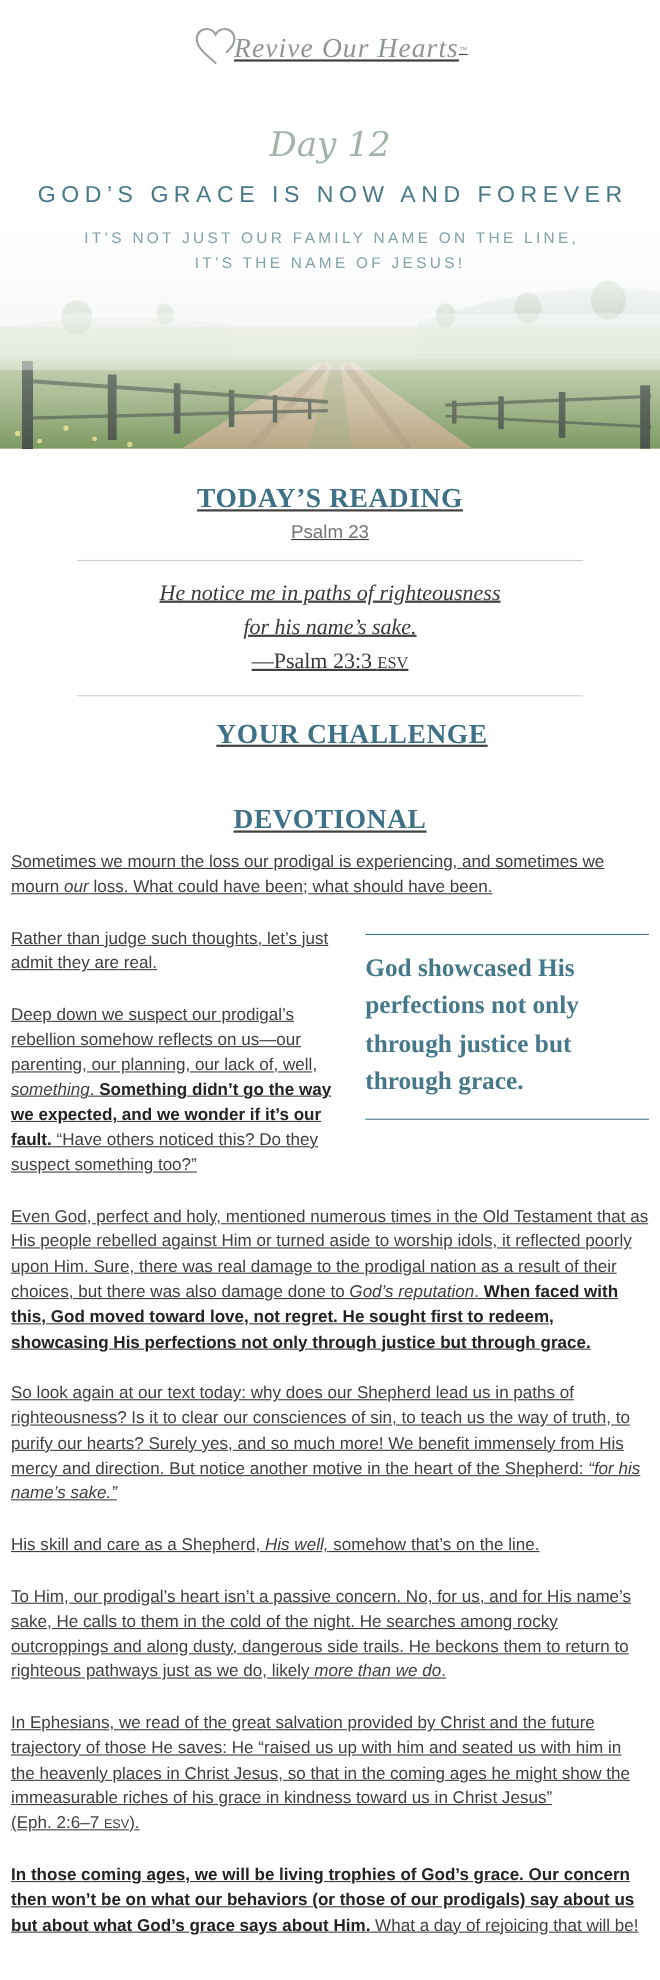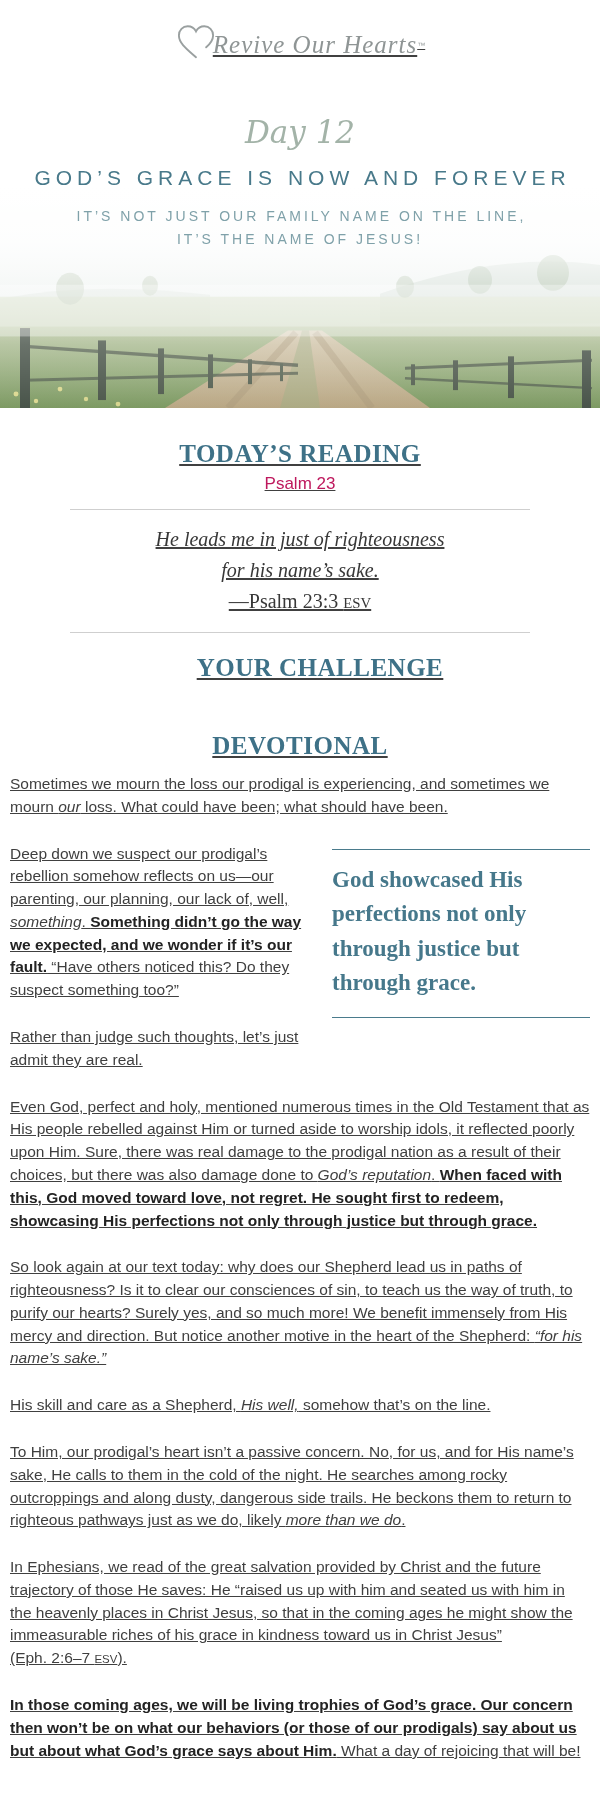--- a/index.html
+++ b/index.html
@@ -24,21 +24,21 @@
   .hero-sub{margin-top:15px;font-size:14px;letter-spacing:3px;text-indent:3px;
             color:#7fa1a9;line-height:1.65;}
 
   
   .sec-h{font-family:"Liberation Serif", serif;font-weight:700;font-size:25px;
          letter-spacing:.5px;color:#3e7187;text-align:center;margin:0;}
   #h-reading{margin-top:32px;}
   #h-challenge{margin-top:21px;padding-left:40px;}
   #h-devotional{margin-top:50px;}
 
-  .ref{display:block;text-align:center;margin-top:6px;font-size:17px;color:#be185d;
+  .ref{display:block;text-align:center;margin-top:6px;font-size:17px;color:#737373;
        text-decoration:none;cursor:pointer;}
 
   hr.rule{border:none;border-top:1px solid #cfcfcf;width:460px;margin:15px auto 14px auto;}
 
   .scripture{margin:0;padding:0;text-align:center;font-family:"Liberation Serif", serif;
              font-size:20px;color:#383838;line-height:1.55;}
   .it{font-style:italic;}
   .bd{font-weight:700;color:#232323;}
   .sc{font-size:.74em;}
 
@@ -138,40 +138,40 @@
   </section>
 
   <main>
 
     <h2 class="sec-h" id="h-reading">TODAY’S READING</h2>
     <a class="ref">Psalm 23</a>
 
     <hr class="rule">
 
     <blockquote class="scripture">
-      <div class="s-line it">He leads me in just of righteousness</div>
+      <div class="s-line it">He notice me in paths of righteousness</div>
       <div class="s-line it">for his name’s sake.</div>
       <div class="s-attr"><span>—Psalm 23:3 </span><span class="sc">ESV</span></div>
     </blockquote>
 
     <hr class="rule">
 
     <h2 class="sec-h" id="h-challenge">YOUR CHALLENGE</h2>
 
     <h2 class="sec-h" id="h-devotional">DEVOTIONAL</h2>
 
     <div class="devo">
       <p><span>Sometimes we mourn the loss our prodigal is experiencing, and sometimes we mourn </span><span class="it">our</span><span> loss. What could have been; what should have been.</span></p>
 
       <aside class="pullquote">
         <div class="pq-text">God showcased His perfections not only through justice but through grace.</div>
       </aside>
 
+      <p><span>Rather than judge such thoughts, let’s just admit they are real.</span></p>
       <p><span>Deep down we suspect our prodigal’s rebellion somehow reflects on us—our parenting, our planning, our lack of, well, </span><span class="it">something</span><span>. </span><span class="bd">Something didn’t go the way we expected, and we wonder if it’s our fault.</span><span> “Have others noticed this? Do they suspect something too?”</span></p>
-      <p><span>Rather than judge such thoughts, let’s just admit they are real.</span></p>
       <p><span>Even God, perfect and holy, mentioned numerous times in the Old Testament that as His people rebelled against Him or turned aside to worship idols, it reflected poorly upon Him. Sure, there was real damage to the prodigal nation as a result of their choices, but there was also damage done to </span><span class="it">God’s reputation</span><span>. </span><span class="bd">When faced with this, God moved toward love, not regret. He sought first to redeem, showcasing His perfections not only through justice but through grace.</span></p>
       <p><span>So look again at our text today: why does our Shepherd lead us in paths of righteousness? Is it to clear our consciences of sin, to teach us the way of truth, to purify our hearts? Surely yes, and so much more! We benefit immensely from His mercy and direction. But notice another motive in the heart of the Shepherd: </span><span class="it">“for his name’s sake.”</span></p>
       <p><span>His skill and care as a Shepherd, </span><span class="it">His well,</span><span> somehow that’s on the line.</span></p>
       <p><span>To Him, our prodigal’s heart isn’t a passive concern. No, for us, and for His name’s sake, He calls to them in the cold of the night. He searches among rocky outcroppings and along dusty, dangerous side trails. He beckons them to return to righteous pathways just as we do, likely </span><span class="it">more than we do</span><span>.</span></p>
       <p><span>In Ephesians, we read of the great salvation provided by Christ and the future trajectory of those He saves: He “raised us up with him and seated us with him in the heavenly places in Christ Jesus, so that in the coming ages he might show the immeasurable riches of his grace in kindness toward us in Christ Jesus”</span><br><span>(Eph. 2:6–7 </span><span class="sc">ESV</span><span>).</span></p>
       <p><span class="bd">In those coming ages, we will be living trophies of God’s grace. Our concern then won’t be on what our behaviors (or those of our prodigals) say about us but about what God’s grace says about Him.</span><span> What a day of rejoicing that will be!</span></p>
     </div>
 
   </main>
 </div>

